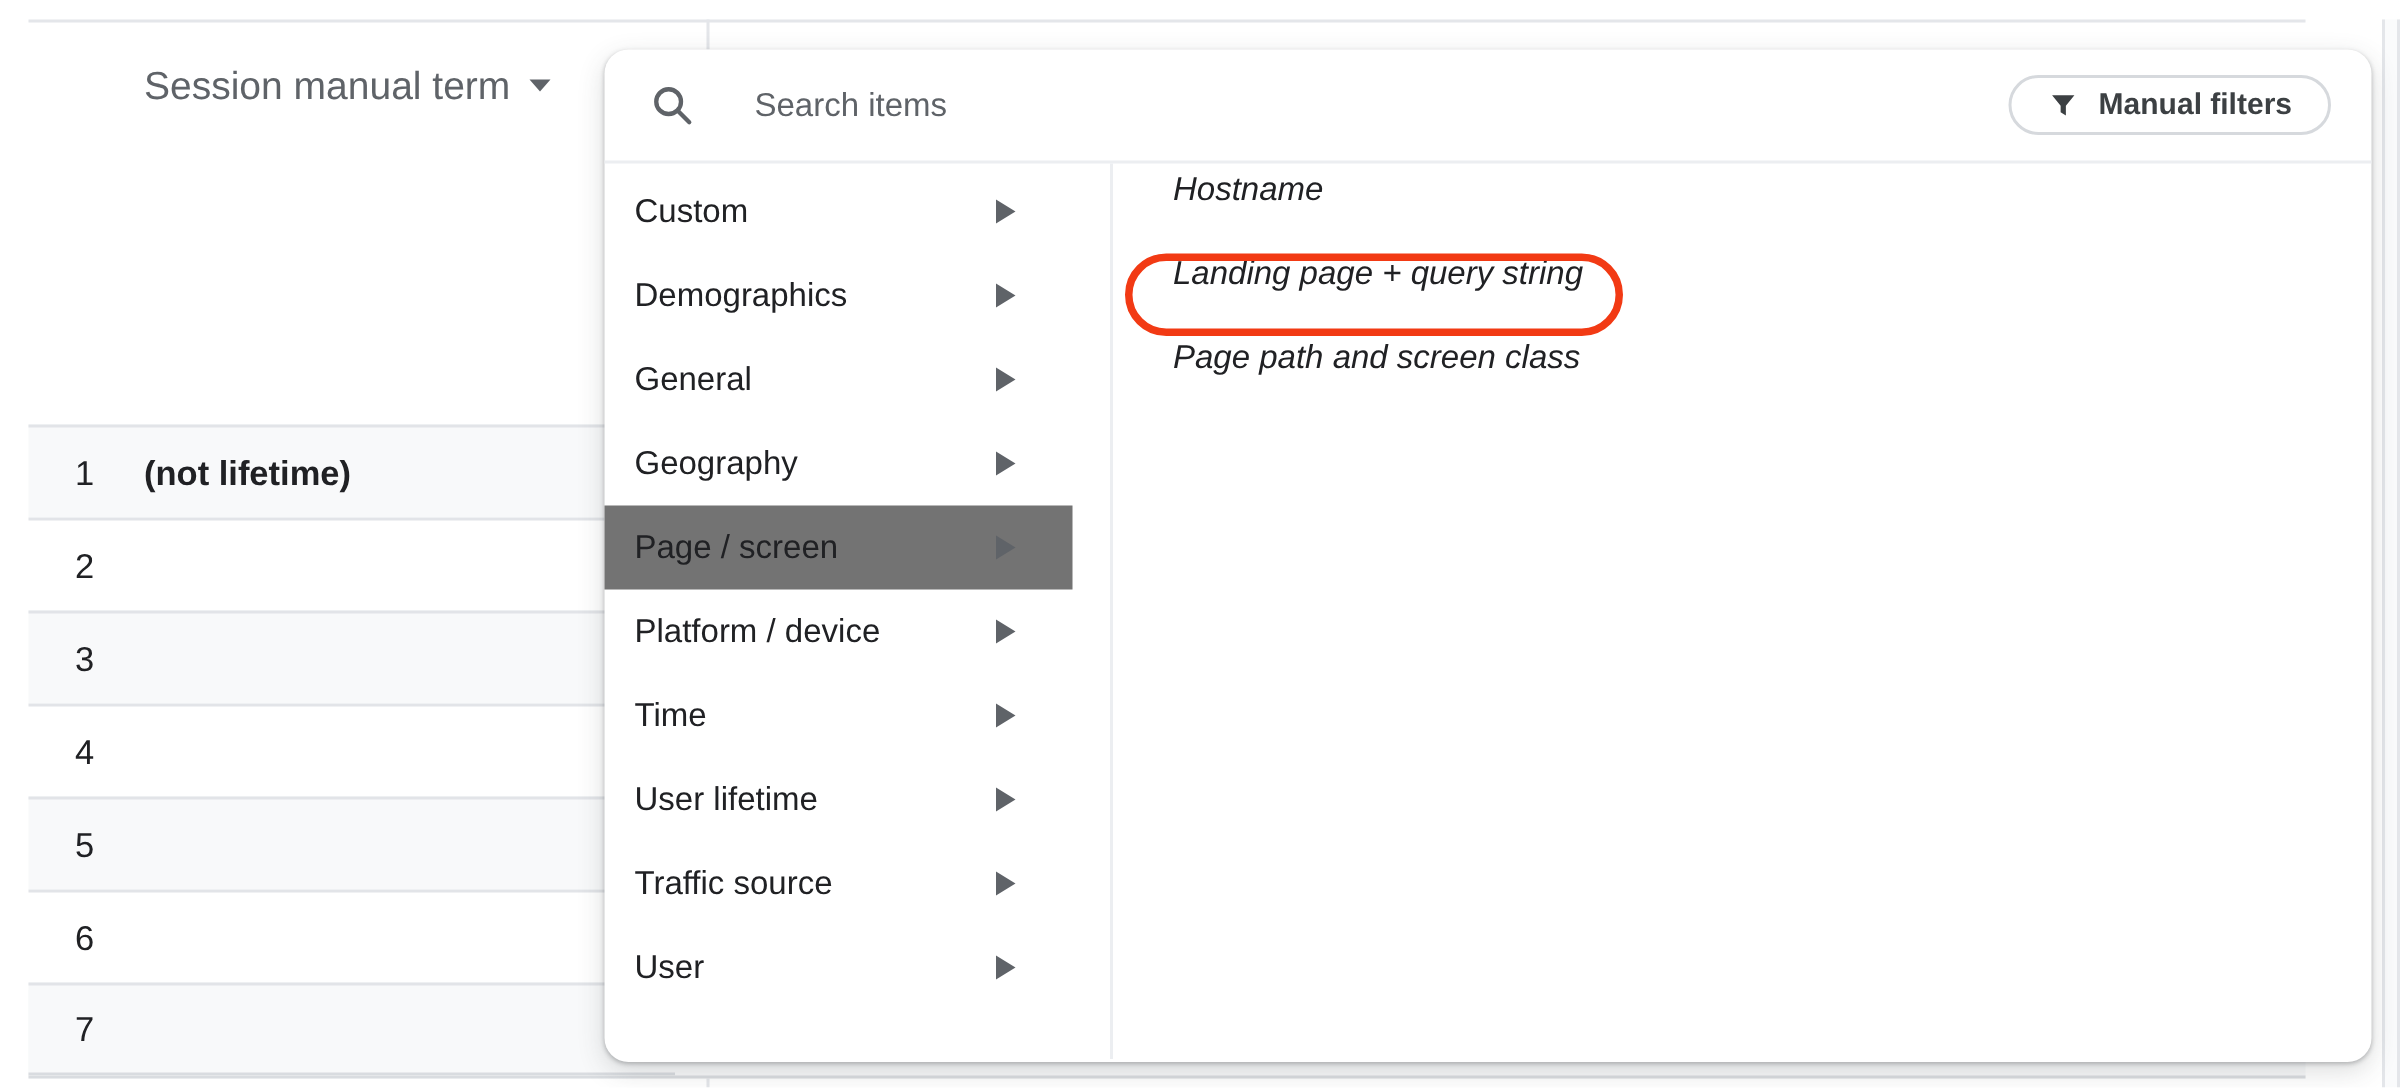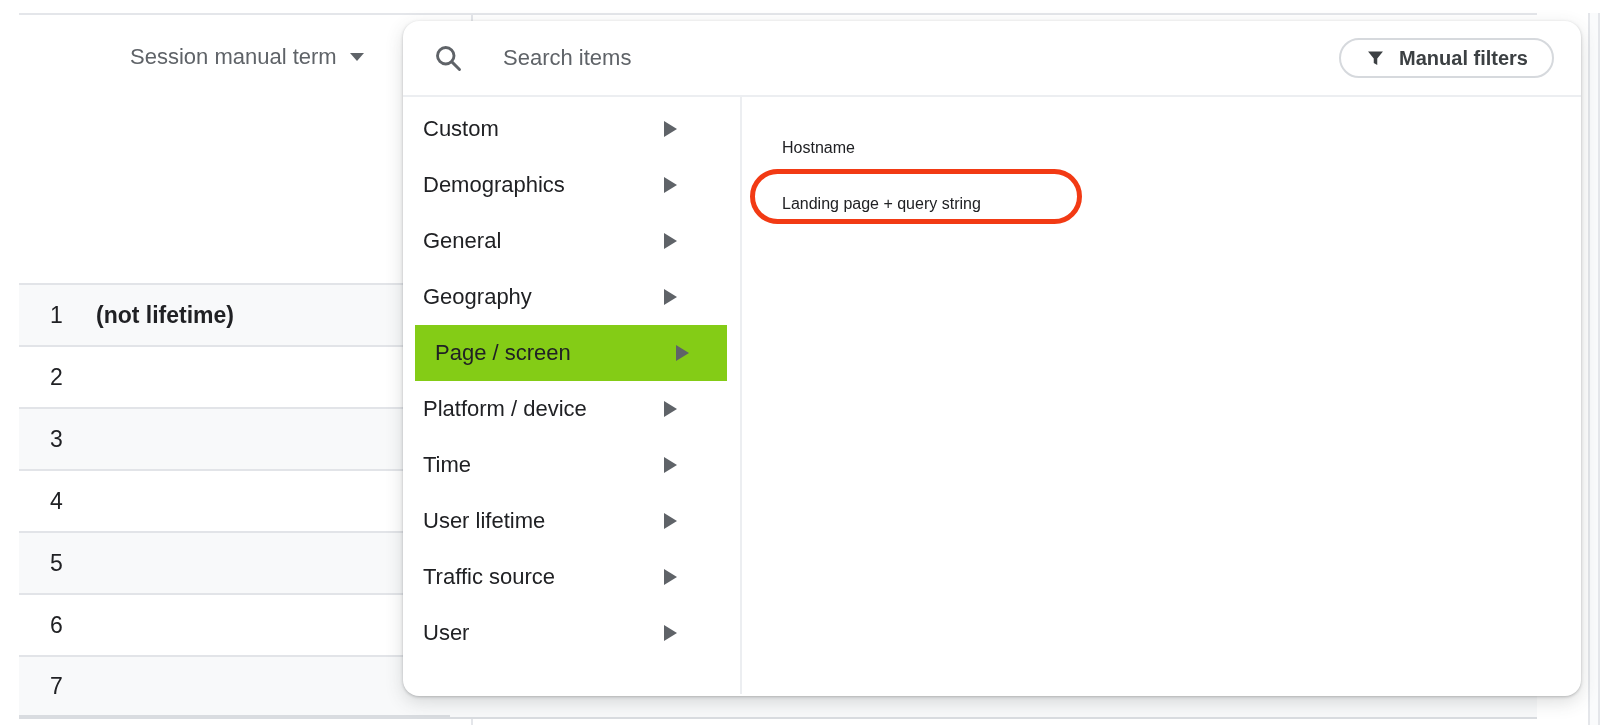--- a/index.html
+++ b/index.html
@@ -13,23 +13,23 @@
   }
 
   
   .top-hairline { position:absolute; left:19px; top:13px; width:1518px; height:2px; background:#e4e6ea; }
   .vline-top    { position:absolute; left:471px; top:13px;  width:2px; height:20px; background:#e4e6ea; }
   .vline-bottom { position:absolute; left:471px; top:708px; width:2px; height:17px; background:#e4e6ea; }
   .scroll-track { position:absolute; left:1588px; top:13px; width:12px; height:712px;
                   background:#fafbfc; border-left:2px solid #e4e6ea; border-right:2px solid #e4e6ea; }
 
   .session-header {
-    position:absolute; left:130px; top:40px; height:34px;
+    position:absolute; left:96px; top:40px; height:34px;
     display:flex; align-items:center; gap:13px;
-    font-size:22px; color:#5f6368; cursor:pointer; white-space:nowrap;
+    font-size:26px; color:#5f6368; cursor:pointer; white-space:nowrap;
   }
   .caret-down {
     width:0; height:0;
     border-left:7px solid transparent; border-right:7px solid transparent;
     border-top:8px solid #5f6368;
   }
 
   .row7-strip {
     position:absolute; left:19px; top:660px; width:1518px; height:59px;
     background:#f8f9fa; border-bottom:2px solid #d9dce0;
@@ -40,21 +40,21 @@
     height:62px; display:flex; align-items:center;
     border-top:2px solid #e2e4e8; font-size:23px; color:#202124; background:#ffffff;
   }
   .t-row.alt { background:#f8f9fa; }
   .t-row:last-child { border-bottom:2px solid #d9dce0; }
   .row-index { margin-left:31px; width:46px; flex:none; }
   .row-value { font-weight:bold; white-space:nowrap; }
 
   
   .panel {
-    position:absolute; left:403px; top:21px; width:1178px; height:675px;
+    position:absolute; left:403px; top:33px; width:1178px; height:675px;
     background:#ffffff; border-radius:16px;
     box-shadow:0 1px 3px rgba(60,64,67,.30), 0 6px 18px rgba(60,64,67,.18);
     z-index:5;
   }
   .search-row {
     height:76px; display:flex; align-items:center;
     padding:0 27px 0 30px; border-bottom:2px solid #eceef1;
   }
   .search-icon { flex:none; width:30px; height:30px; display:block; }
   .search-input {
@@ -69,30 +69,30 @@
   }
   .filter-icon { width:21px; height:21px; display:block; }
 
   .panel-body { display:flex; height:597px;gap:17px; }
   .category-col { width:339px; flex:none; padding-top:4px; border-right:2px solid #eceef1; }
   .menu-item {
     width:312px; height:56px;
     display:flex; align-items:center; justify-content:space-between;
     padding:0 38px 0 20px; font-size:22px; color:#202124; cursor:pointer;
   }
-  .menu-item.selected { background:#84cc16;margin-left:12px; }
+  .menu-item.selected { background:#737373; }
   .arrow-right {
     width:0; height:0; flex:none;
     border-top:8px solid transparent; border-bottom:8px solid transparent;
     border-left:13px solid #5f6368;
   }
   .items-col { flex:1; padding-top:4px; }
   .submenu-item {
-    height:56px; display:flex; align-items:flex-end; padding-left:23px;
-    font-size:16px; color:#202124; cursor:pointer; white-space:nowrap;
+    height:56px; display:flex; align-items:flex-start; padding-left:23px;
+    font-size:22px; color:#202124; cursor:pointer; white-space:nowrap;font-style:italic;
   }
 
   
   .red-ring {
     position:absolute; left:750px; top:169px; width:332px; height:55px;
     border:5px solid #f23a14; border-radius:28px;
     z-index:10; pointer-events:none;
   }
 </style>
 </head>
@@ -196,18 +196,21 @@
       </div>
     </div>
 
     <div class="items-col">
       <div class="submenu-item">
         <span>Hostname</span>
       </div>
       <div class="submenu-item">
         <span>Landing page + query string</span>
       </div>
+      <div class="submenu-item">
+        <span>Page path and screen class</span>
+      </div>
     </div>
 
   </div>
 </div>
 
 <div class="red-ring"></div>
 
 </body></html>

